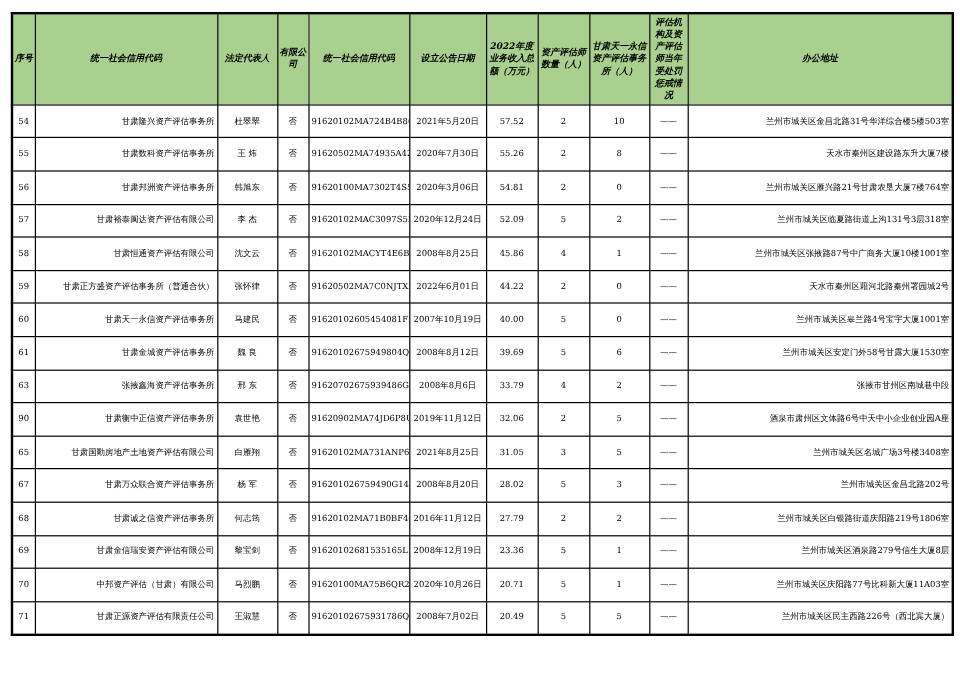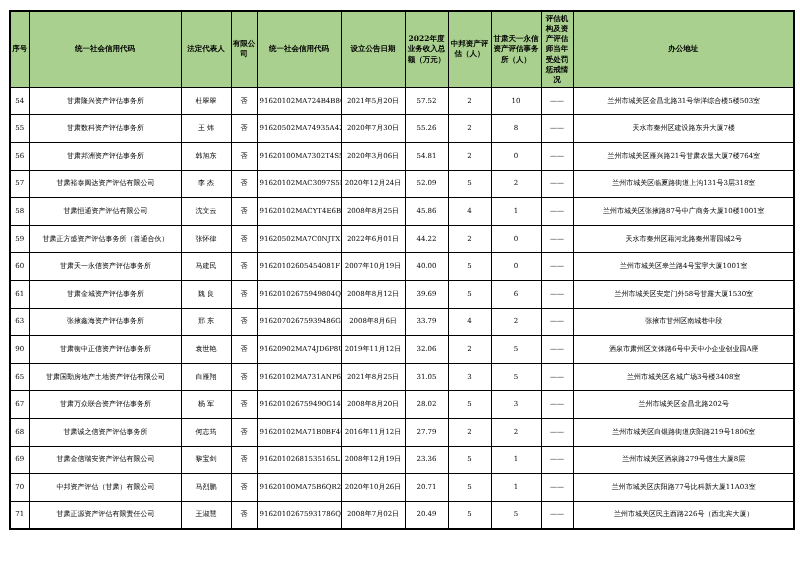--- a/index.html
+++ b/index.html
@@ -4,24 +4,24 @@
 <style>
   * { margin:0; padding:0; box-sizing:border-box; }
   html,body { width:800px; height:566px; background:#ffffff; overflow:hidden;
     font-family:"DejaVu Serif","Liberation Serif",serif; color:#000; }
   .page { width:800px; height:566px; padding:10px 7px 6px 9px; background:#fff; }
   table { border-collapse:collapse; width:784px; table-layout:fixed;
     border:2px solid #000; }
   th, td { border:1px solid #000; font-weight:normal; vertical-align:middle;
     overflow:hidden; }
   thead th { background:#a9d08e; font-size:7.5px; font-weight:bold;
-    text-align:center; line-height:1.35; padding:2px 1px; height:50px; }
+    text-align:center; line-height:1.35; padding:2px 1px; height:50px;font-style:italic; }
   tbody td { font-size:7px; line-height:1.3; height:27.6px; padding:1px 2px;
     text-align:center; }
-  tbody td.al { text-align:center; padding-left:3px; }
+  tbody td.al { text-align:right; padding-left:3px; }
   col.c-no{width:19px} col.c-name{width:152px} col.c-rep{width:50px}
   col.c-sec{width:26px} col.c-code{width:84px} col.c-date{width:64px}
   col.c-income{width:43px} col.c-appr{width:43px} col.c-staff{width:50px}
   col.c-pen{width:32px} col.c-addr{width:221px}
 </style>
 </head>
 <body>
 
 <div class="page">
   <table>
@@ -40,21 +40,21 @@
     </colgroup>
     <thead>
       <tr>
         <th>序号</th>
         <th>统一社会信用代码</th>
         <th>法定代表人</th>
         <th>有限公司</th>
         <th>统一社会信用代码</th>
         <th>设立公告日期</th>
         <th>2022年度业务收入总额（万元）</th>
-        <th>中邦资产评估（人）</th>
+        <th>资产评估师数量（人）</th>
         <th>甘肃天一永信资产评估事务所（人）</th>
         <th>评估机构及资产评估师当年受处罚惩戒情况</th>
         <th>办公地址</th>
       </tr>
     </thead>
     <tbody id="table-body">
         <tr>
           <td>54</td>
           <td class="al">甘肃隆兴资产评估事务所</td>
           <td>杜翠翠</td>

